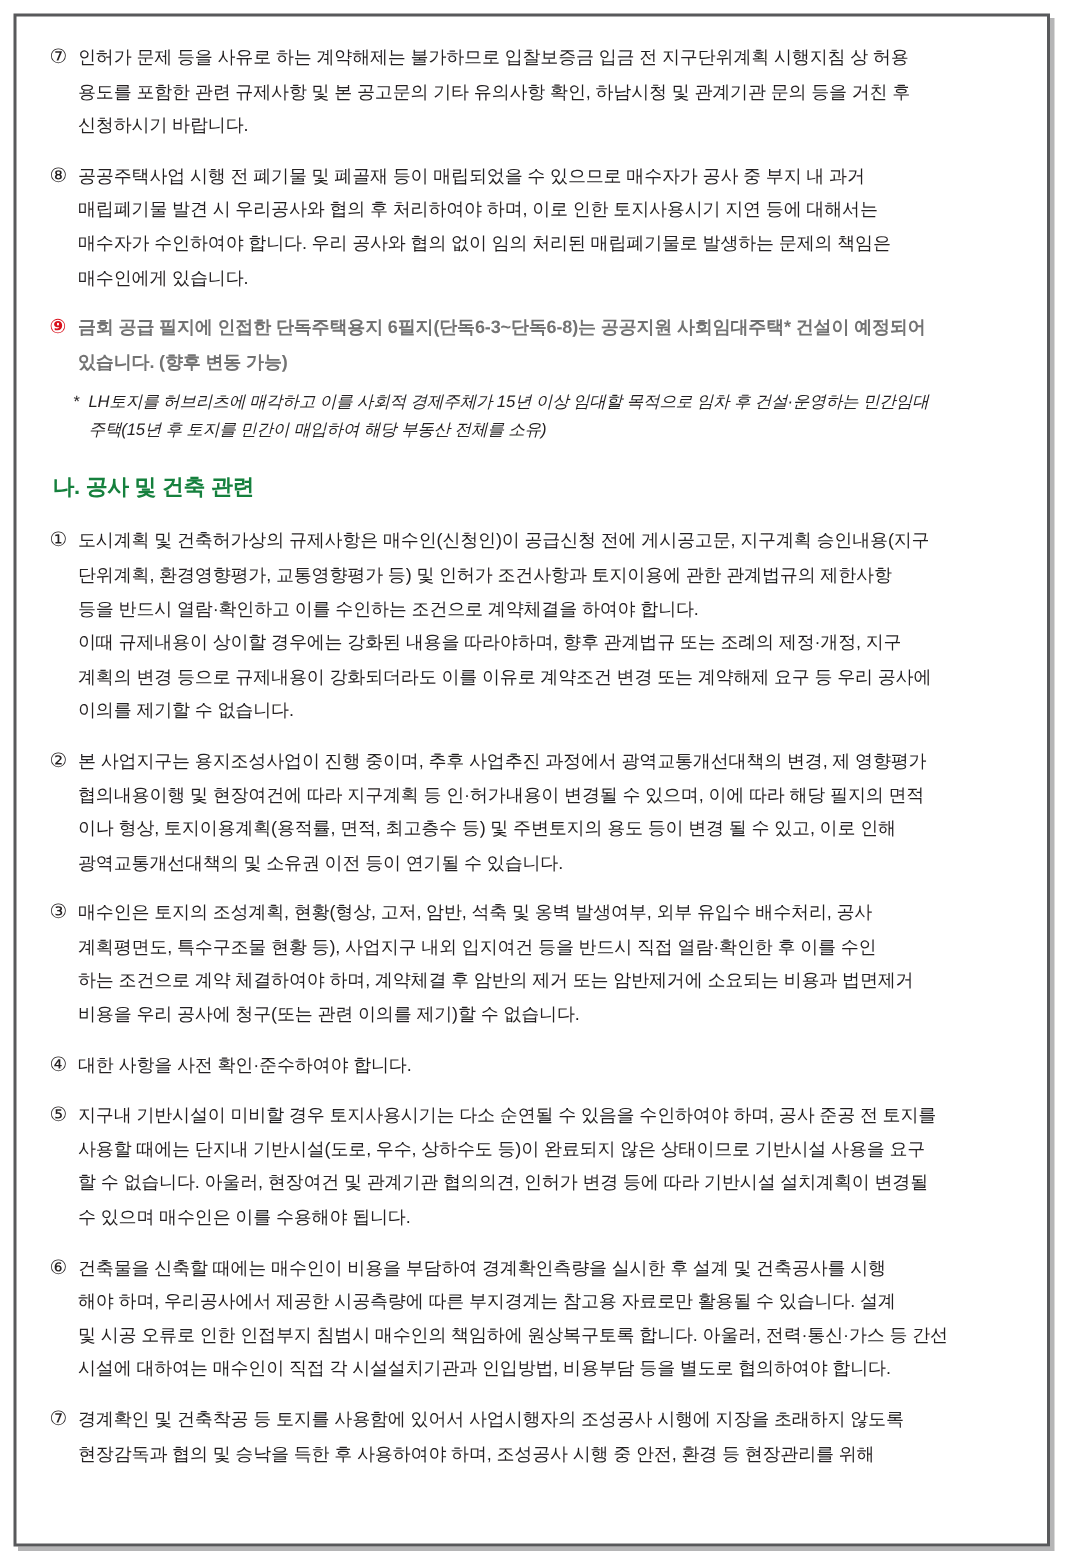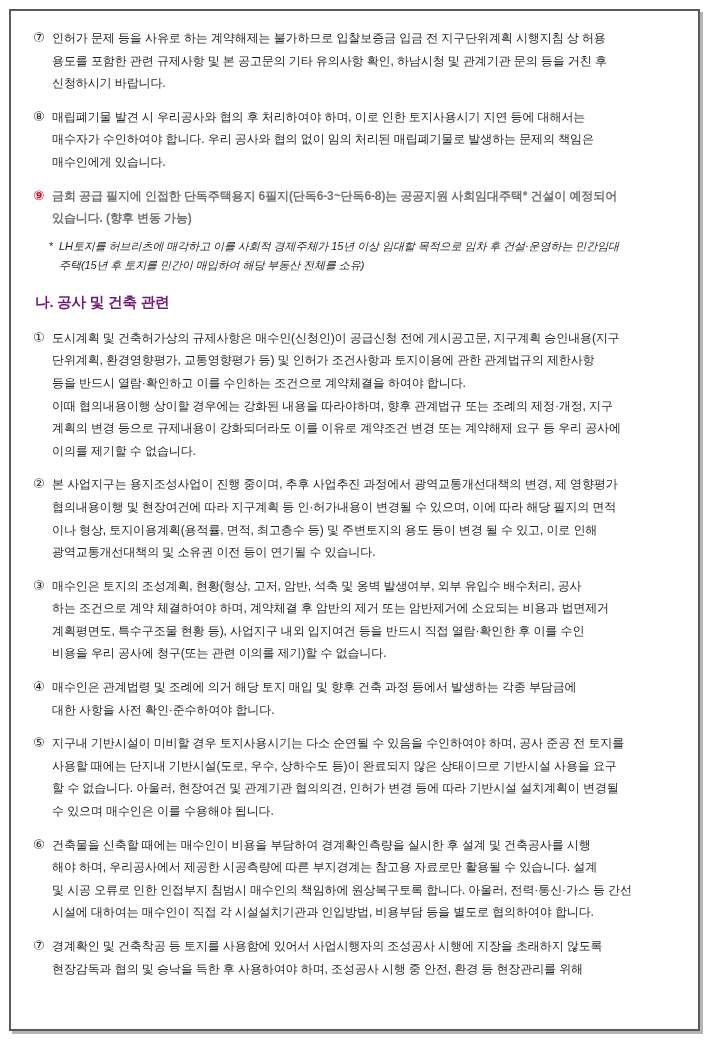--- a/index.html
+++ b/index.html
@@ -88,21 +88,21 @@
     word-break: keep-all;
     letter-spacing: -0.15px;
     font-style: italic;
   }
   .footnote .fn-body .ln { display: block; }
 
   
   .section-heading {
     font-size: 14.6px;
     font-weight: bold;
-    color: #701a75;
+    color: #15803d;
     margin: 18px 0 15px 2px;
     letter-spacing: -0.2px;
   }
 
   
   .cont {
     display: block;
     margin-top: 0;
   }
 </style>
@@ -118,20 +118,21 @@
         <span class="body">
           <span class="ln">인허가 문제 등을 사유로 하는 계약해제는 불가하므로 입찰보증금 입금 전 지구단위계획 시행지침 상 허용</span>
           <span class="ln">용도를 포함한 관련 규제사항 및 본 공고문의 기타 유의사항 확인, 하남시청 및 관계기관 문의 등을 거친 후</span>
           <span class="ln">신청하시기 바랍니다.</span>
         </span>
       </div>
 
       <div class="item">
         <span class="marker">⑧</span>
         <span class="body">
+          <span class="ln">공공주택사업 시행 전 폐기물 및 폐골재 등이 매립되었을 수 있으므로 매수자가 공사 중 부지 내 과거</span>
           <span class="ln">매립폐기물 발견 시 우리공사와 협의 후 처리하여야 하며, 이로 인한 토지사용시기 지연 등에 대해서는</span>
           <span class="ln">매수자가 수인하여야 합니다. 우리 공사와 협의 없이 임의 처리된 매립폐기물로 발생하는 문제의 책임은</span>
           <span class="ln">매수인에게 있습니다.</span>
         </span>
       </div>
 
       <div class="item red">
         <span class="marker">⑨</span>
         <span class="body">
           <span class="ln">금회 공급 필지에 인접한 단독주택용지 6필지(단독6-3~단독6-8)는 공공지원 사회임대주택* 건설이 예정되어</span>
@@ -148,50 +149,49 @@
       </div>
 
       <div class="section-heading">나. 공사 및 건축 관련</div>
 
       <div class="item">
         <span class="marker">①</span>
         <span class="body">
           <span class="ln">도시계획 및 건축허가상의 규제사항은 매수인(신청인)이 공급신청 전에 게시공고문, 지구계획 승인내용(지구</span>
           <span class="ln">단위계획, 환경영향평가, 교통영향평가 등) 및 인허가 조건사항과 토지이용에 관한 관계법규의 제한사항</span>
           <span class="ln">등을 반드시 열람·확인하고 이를 수인하는 조건으로 계약체결을 하여야 합니다.</span>
-          <span class="ln cont">이때 협의내용이행 상이할 경우에는 강화된 내용을 따라야하며, 향후 관계법규 또는 조례의 제정·개정, 지구</span>
+          <span class="ln cont">이때 규제내용이 상이할 경우에는 강화된 내용을 따라야하며, 향후 관계법규 또는 조례의 제정·개정, 지구</span>
           <span class="ln">계획의 변경 등으로 규제내용이 강화되더라도 이를 이유로 계약조건 변경 또는 계약해제 요구 등 우리 공사에</span>
           <span class="ln">이의를 제기할 수 없습니다.</span>
         </span>
       </div>
 
       <div class="item">
         <span class="marker">②</span>
         <span class="body">
           <span class="ln">본 사업지구는 용지조성사업이 진행 중이며, 추후 사업추진 과정에서 광역교통개선대책의 변경, 제 영향평가</span>
           <span class="ln">협의내용이행 및 현장여건에 따라 지구계획 등 인·허가내용이 변경될 수 있으며, 이에 따라 해당 필지의 면적</span>
           <span class="ln">이나 형상, 토지이용계획(용적률, 면적, 최고층수 등) 및 주변토지의 용도 등이 변경 될 수 있고, 이로 인해</span>
           <span class="ln">광역교통개선대책의 및 소유권 이전 등이 연기될 수 있습니다.</span>
         </span>
       </div>
 
       <div class="item">
         <span class="marker">③</span>
         <span class="body">
           <span class="ln">매수인은 토지의 조성계획, 현황(형상, 고저, 암반, 석축 및 옹벽 발생여부, 외부 유입수 배수처리, 공사</span>
+          <span class="ln">계획평면도, 특수구조물 현황 등), 사업지구 내외 입지여건 등을 반드시 직접 열람·확인한 후 이를 수인</span>
           <span class="ln">하는 조건으로 계약 체결하여야 하며, 계약체결 후 암반의 제거 또는 암반제거에 소요되는 비용과 법면제거</span>
-          <span class="ln">계획평면도, 특수구조물 현황 등), 사업지구 내외 입지여건 등을 반드시 직접 열람·확인한 후 이를 수인</span>
           <span class="ln">비용을 우리 공사에 청구(또는 관련 이의를 제기)할 수 없습니다.</span>
         </span>
       </div>
 
       <div class="item">
         <span class="marker">④</span>
         <span class="body">
-          <span class="ln">매수인은 관계법령 및 조례에 의거 해당 토지 매입 및 향후 건축 과정 등에서 발생하는 각종 부담금에</span>
           <span class="ln">대한 사항을 사전 확인·준수하여야 합니다.</span>
         </span>
       </div>
 
       <div class="item">
         <span class="marker">⑤</span>
         <span class="body">
           <span class="ln">지구내 기반시설이 미비할 경우 토지사용시기는 다소 순연될 수 있음을 수인하여야 하며, 공사 준공 전 토지를</span>
           <span class="ln">사용할 때에는 단지내 기반시설(도로, 우수, 상하수도 등)이 완료되지 않은 상태이므로 기반시설 사용을 요구</span>
           <span class="ln">할 수 없습니다. 아울러, 현장여건 및 관계기관 협의의견, 인허가 변경 등에 따라 기반시설 설치계획이 변경될</span>

